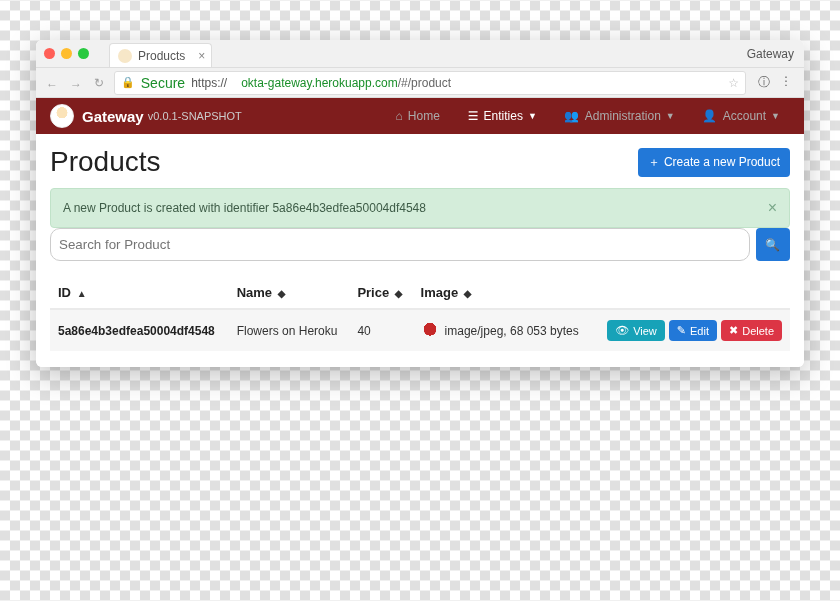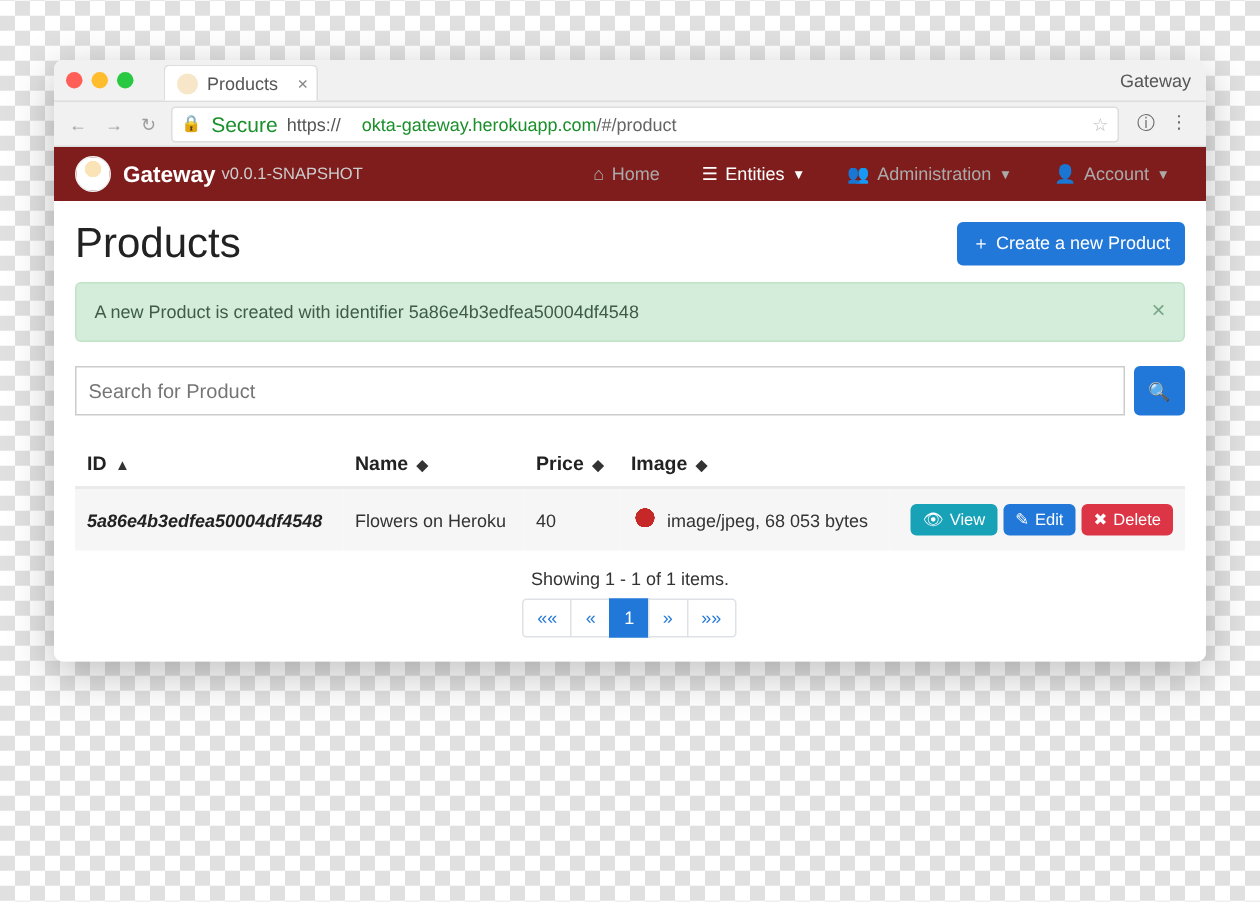--- a/index.html
+++ b/index.html
@@ -24,29 +24,29 @@
     .brand-logo{width:24px;height:24px;border-radius:50%;background:#fff;display:inline-block;margin-right:8px; background:radial-gradient(circle at 50% 35%, #fbe3b8 30%, #fff 31%); border:1px solid #eee;}
     .brand{color:#fff; font-weight:600; font-size:15px; margin-right:auto; display:flex; align-items:center;}
     .brand small{font-weight:400; font-size:11px; margin-left:4px; color:#ccc;}
     .navlink{color:#aaa; padding:6px 10px; display:flex; align-items:center; gap:5px; cursor:pointer;}
     .navlink.active{color:#fff;}
     .page{background:#fff; padding:12px 14px 16px;}
     .page-head{display:flex; justify-content:space-between; align-items:center; margin-bottom:10px;}
     .page-title{font-size:28px; font-weight:300; color:#222;}
     .btn{display:inline-flex; align-items:center; gap:4px; border:none; border-radius:4px; padding:6px 10px; color:#fff; cursor:pointer; font-size:12px;}
     .btn-primary{background:#2278d8;}
-    .alert{background:#d4edda; color:#3e5c47; border:1px solid #c0e2c8; border-radius:4px; padding:10px 12px; display:flex; justify-content:space-between; align-items:center; margin-bottom:16px;}
+    .alert{background:#d4edda; color:#3e5c47; border:1px solid #c0e2c8; border-radius:4px; padding:10px 12px; display:flex; justify-content:space-between; align-items:center; }
     .alert .close-alert{color:#7aa789; cursor:pointer; font-size:16px;}
     .search-row{display:flex; gap:6px; margin-bottom:16px;}
-    .input{flex:1; border:1px solid #ccc; border-radius:0; padding:8px; color:#14532d;}
+    .input{flex:1; border:1px solid #ccc; border-radius:10px; padding:8px; color:#14532d;}
     .search-btn{background:#2278d8; border-radius:4px; width:34px; display:flex; align-items:center; justify-content:center; color:#fff; cursor:pointer;}
     table{width:100%; border-collapse:collapse;}
     thead th{text-align:left; padding:8px; border-bottom:2px solid #eaeaea; color:#222; font-size:13px; white-space:nowrap;}
     tbody td{padding:10px 8px; background:#f6f6f6; vertical-align:middle; font-size:12px; color:#333;}
-    tbody td:first-child{font-weight:700; color:#222;font-style:italic;}
+    tbody td:first-child{font-weight:700; color:#222;}
     .img-cell{display:flex; align-items:center; gap:6px;}
     .thumb{width:18px;height:18px; display:inline-block; background:radial-gradient(circle at 50% 40%, #c62828 45%, transparent 46%), linear-gradient(#7d3 0,#5a2 0) 48%/4px 8px no-repeat; border-radius:2px;}
     .actions{display:flex; gap:4px; justify-content:flex-end;}
     .btn-sm{padding:4px 8px; font-size:11px;}
     .btn-info{background:#17a2b8;} .btn-edit{background:#2278d8;} .btn-danger{background:#dc3545;}
     .pager-area{text-align:center; margin-top:12px; color:#333;}
     .pager{display:inline-flex; margin-top:6px;}
     .page-item{border:1px solid #dee2e6; padding:5px 9px; color:#2278d8; cursor:pointer; background:#fff; margin-left:-1px;}
     .page-item.active{background:#2278d8; color:#fff; border-color:#2278d8;}
     .page-item:first-child{border-radius:3px 0 0 3px;} .page-item:last-child{border-radius:0 3px 3px 0;}
@@ -172,25 +172,15 @@
               <button class="btn btn-sm btn-danger">
                   <span>✖</span> 
                   <span>Delete</span>
                 </button>
             </div>
           </td>
         </tr>
       </tbody>
     </table>
 
-    <div class="pager-area">
-      <div>Showing 1 - 1 of 1 items.</div>
-      <div class="pager">
-        <span class="page-item">««</span>
-        <span class="page-item">«</span>
-        <span class="page-item active">1</span>
-        <span class="page-item">»</span>
-        <span class="page-item">»»</span>
-      </div>
-    </div>
   </div>
 
 </div>
 
 </body></html>

